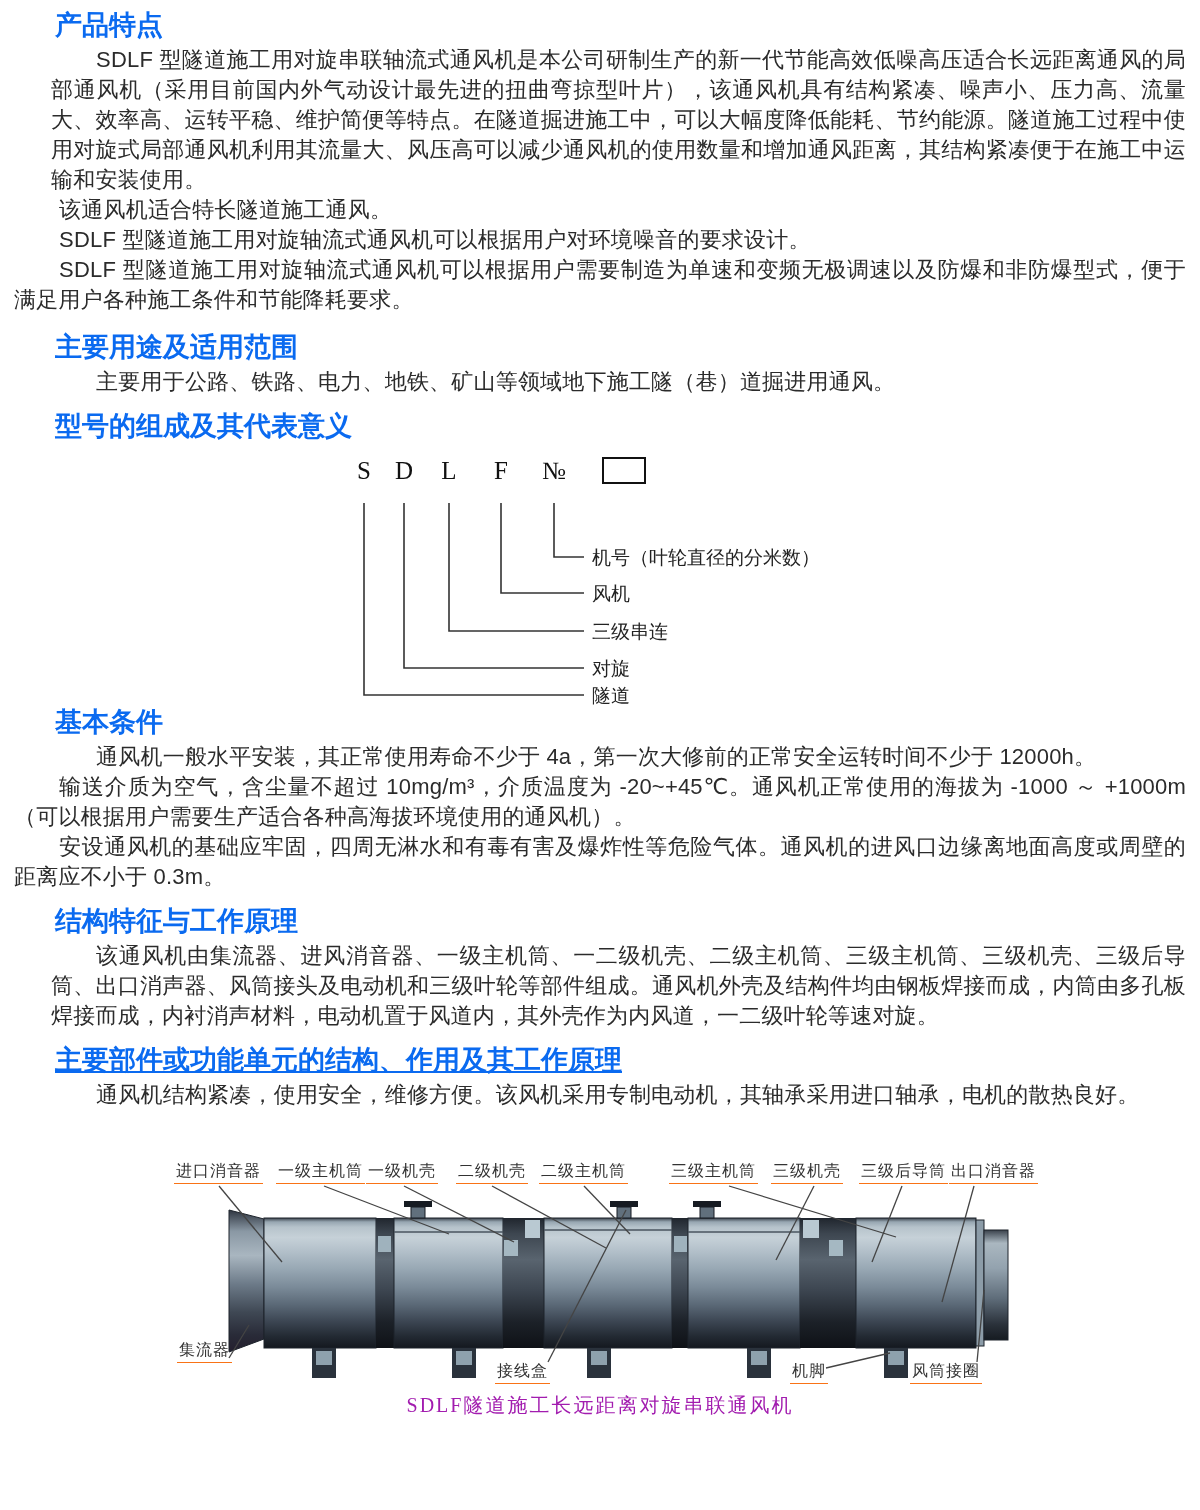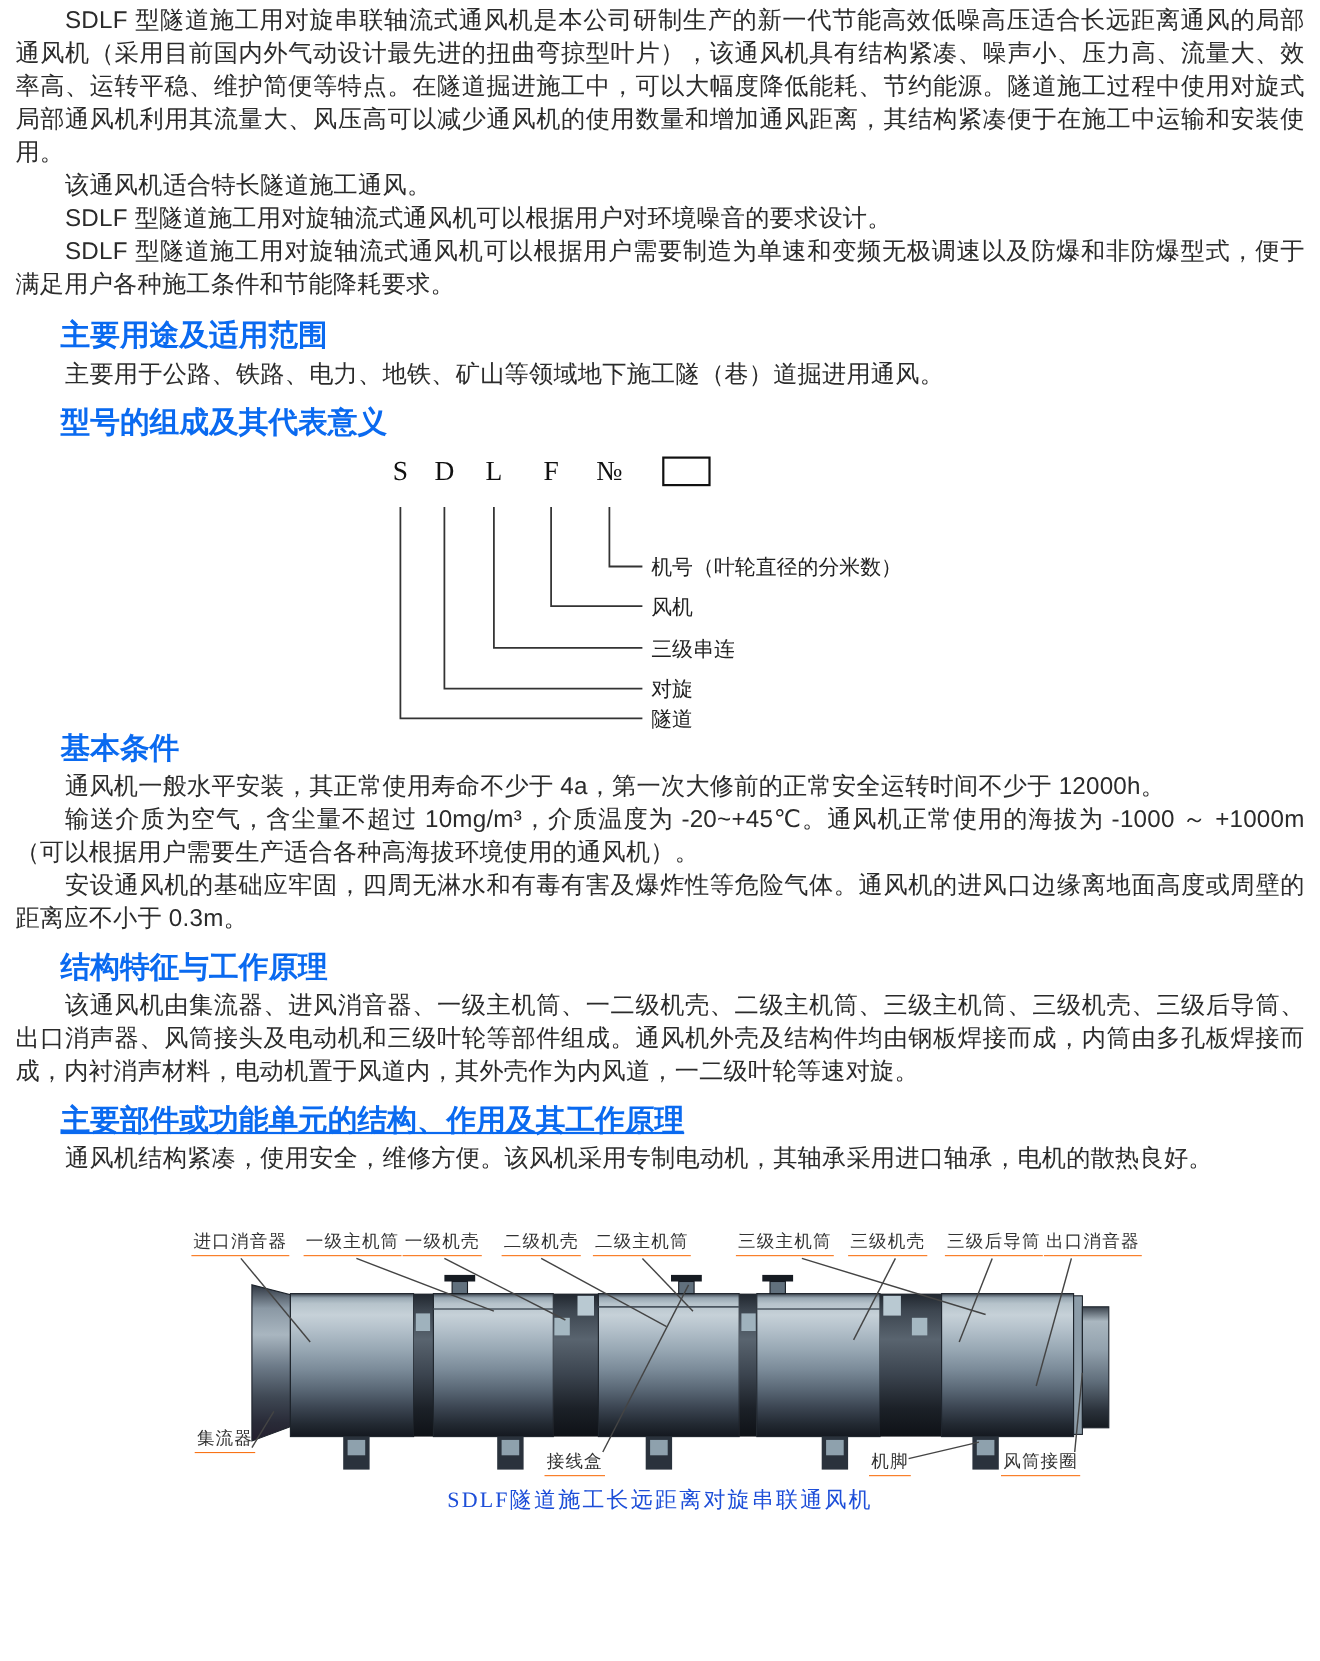--- a/index.html
+++ b/index.html
@@ -16,21 +16,21 @@
   .h-features{margin-top:8px;}
   .h-usage{margin-top:15px;}
   .h-model{margin-top:12px;}
   .h-basics{margin-top:4px;}
   .h-structure{margin-top:12px;}
   .h-parts{margin-top:12px;text-decoration:underline;}
   p.body{
     margin:0;font-size:22px;line-height:30px;text-align:justify;
     text-indent:2.05em;letter-spacing:0.2px;
   }
-  p.first{margin-top:3px;}
+  p.first{margin-top:3px;margin-left:37px;}
   
   .model-diagram{position:relative;height:250px;margin-top:8px;}
   .model-diagram .letter{
     position:absolute;top:6px;width:40px;text-align:center;
     font-family:"Liberation Serif","DejaVu Serif",serif;
     font-size:25px;color:#111;
   }
   .model-box{
     position:absolute;left:588px;top:6px;width:40px;height:23px;
     border:2px solid #111;background:#fff;
@@ -46,28 +46,29 @@
   .fan-diagram svg{position:absolute;left:0;top:0;}
   .fan-label{
     position:absolute;
     font-family:"Liberation Serif","DejaVu Serif",serif;
     font-size:16px;color:#333;white-space:nowrap;
     border-bottom:1px solid #f97316;padding:0 2px 1px 2px;letter-spacing:1px;
   }
   .fan-caption{
     position:absolute;left:0;right:0;top:252px;text-align:center;
     font-family:"Liberation Serif","DejaVu Serif",serif;
-    font-size:20px;color:#1d4ed8;letter-spacing:2px;
+    font-size:20px;color:#a21caf;letter-spacing:2px;
   }
 </style>
 </head>
 <body>
 
 <div class="content">
 
+  <h2 class="h-features">产品特点</h2>
   <p class="body first">SDLF 型隧道施工用对旋串联轴流式通风机是本公司研制生产的新一代节能高效低噪高压适合长远距离通风的局部通风机（采用目前国内外气动设计最先进的扭曲弯掠型叶片），该通风机具有结构紧凑、噪声小、压力高、流量大、效率高、运转平稳、维护简便等特点。在隧道掘进施工中，可以大幅度降低能耗、节约能源。隧道施工过程中使用对旋式局部通风机利用其流量大、风压高可以减少通风机的使用数量和增加通风距离，其结构紧凑便于在施工中运输和安装使用。</p>
   <p class="body">该通风机适合特长隧道施工通风。</p>
   <p class="body">SDLF 型隧道施工用对旋轴流式通风机可以根据用户对环境噪音的要求设计。</p>
   <p class="body">SDLF 型隧道施工用对旋轴流式通风机可以根据用户需要制造为单速和变频无极调速以及防爆和非防爆型式，便于满足用户各种施工条件和节能降耗要求。</p>
 
   <h2 class="h-usage">主要用途及适用范围</h2>
   <p class="body first">主要用于公路、铁路、电力、地铁、矿山等领域地下施工隧（巷）道掘进用通风。</p>
 
   <h2 class="h-model">型号的组成及其代表意义</h2>
 

